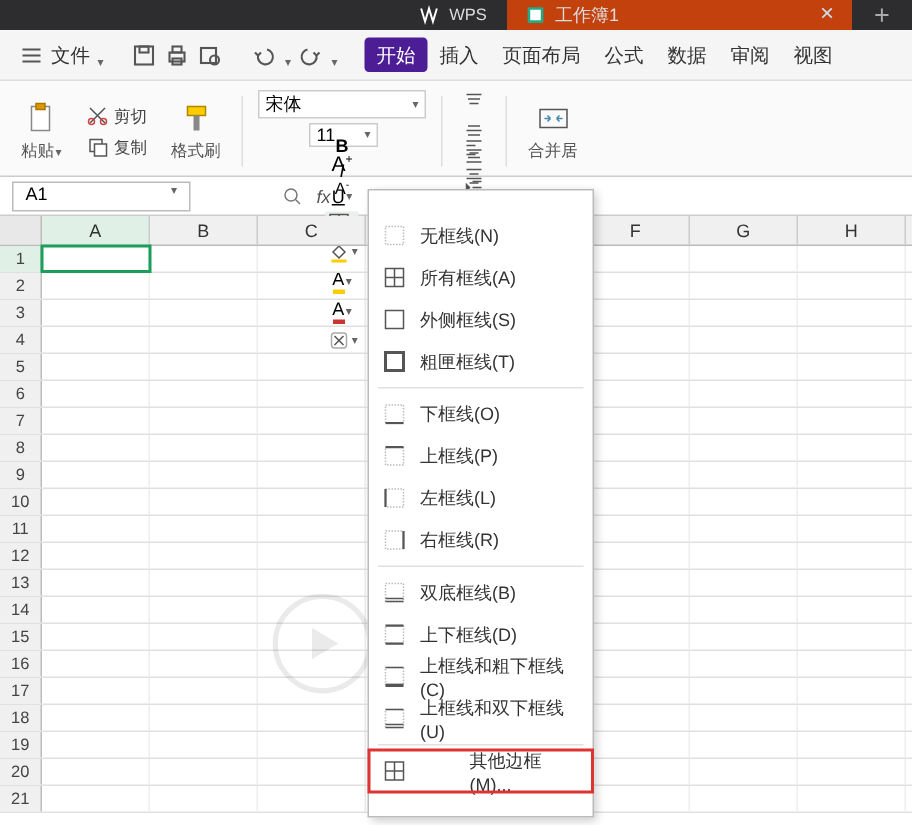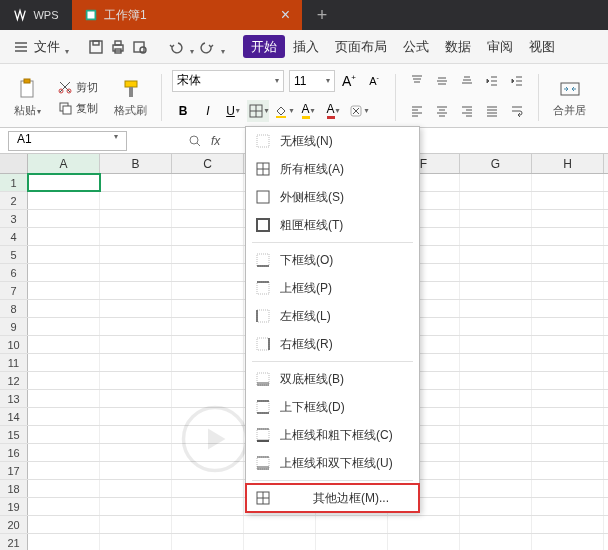--- a/index.html
+++ b/index.html
@@ -1,35 +1,35 @@
 <!DOCTYPE html>
 <html><head>
 <meta charset="utf-8">
 <style>
   * { box-sizing: border-box; margin: 0; padding: 0; }
   body { font-family: "Microsoft YaHei", sans-serif; font-size: 12px; background: #fff; width: 608px; height: 550px; overflow: hidden; position: relative; }
   
-  .title-bar { height: 30px; background: #2d2d30; display: flex; align-items: stretch; }
+  .title-bar { height: 20px; background: #2d2d30; display: flex; align-items: stretch; justify-content: flex-end; }
   .app-ind { width: 72px; display: flex; align-items: center; justify-content: center; color: #ddd; gap: 6px; font-size: 11px; }
   .tab { display: flex; align-items: center; padding: 0 12px; color: #ddd; gap: 6px; font-size: 12px; background: #c2410c; position: relative; min-width: 230px; }
   .tab .close { margin-left: auto; color: #cde; font-size: 16px; }
   .newtab { width: 40px; display: flex; align-items: center; justify-content: center; color: #aaa; font-size: 18px; }
   
   .menu-bar { height: 34px; background: #f5f5f5; border-bottom: 1px solid #ddd; display: flex; align-items: center; padding: 0 12px; gap: 4px; }
   .menu-bar .mgrp { display: flex; align-items: flex-end; gap: 4px; font-size: 13px; color: #333; }
   .menu-bar .msep { width: 10px; }
   .micon { width: 18px; height: 18px; fill: none; stroke: #555; stroke-width: 1.4; }
   .mtab { padding: 4px 8px; font-size: 13px; color: #333; border-radius: 3px; }
   .mtab.active { background: #4c1d95; color: #fff; }
   
   .ribbon { height: 64px; background: #fafafa; border-bottom: 1px solid #ccc; display: flex; align-items: stretch; padding: 4px 10px 0; gap: 8px; }
   .rgroup { display: flex; flex-direction: column; align-items: center; justify-content: center; gap: 2px; padding: 0 4px; }
   .rvline { width: 1px; background: #ddd; margin: 6px 2px; }
   .rlabel { font-size: 11px; color: #555; }
-  .rrow { display: flex; align-items: flex-start; gap: 3px; height: 26px; }
+  .rrow { display: flex; align-items: center; gap: 3px; height: 26px; flex-direction: column; }
   .rbtn { display: flex; align-items: center; gap: 3px; padding: 2px 4px; font-size: 11px; color: #444; border-radius: 2px; }
   .rbtn svg { width: 16px; height: 16px; }
   .ricon { width: 24px; height: 24px; }
   .tri { font-size: 8px; color: #666; margin-left: 1px; }
   .combo { border: 1px solid #ccc; background: #fff; height: 22px; display: flex; align-items: center; padding: 0 4px; font-size: 12px; }
   .combo.font { width: 112px; }
   .combo.size { width: 46px; margin-left: 2px; }
   .combo .tri { margin-left: auto; }
   .sqbtn { width: 22px; height: 22px; display: flex; align-items: center; justify-content: center; }
   .sqbtn svg { width: 16px; height: 16px; }
@@ -48,21 +48,21 @@
   .rows { }
   .row { display: flex; height: 18px; border-bottom: 1px solid #e0e0e0; }
   .row-h { width: 28px; border-right: 1px solid #bbb; background: #f0f0f0; display: flex; align-items: center; justify-content: center; font-size: 11px; color: #444; }
   .row-h.active { background: #e0f0e6; }
   .cell { width: 72px; border-right: 1px solid #eee; }
   .cell.sel { outline: 2px solid #1b9e5a; outline-offset: -1px; background: #fff; }
   
   .watermark { position: absolute; left: 180px; top: 250px; opacity: 0.08; z-index: 1; pointer-events: none; }
   .watermark svg { width: 70px; height: 70px; }
   
-  .dropdown { position: absolute; left: 245px; top: 126px; width: 175px; background: #fff; border: 1px solid #bbb; box-shadow: 2px 2px 6px rgba(0,0,0,0.2); z-index: 10; padding: 0 0; }
+  .dropdown { position: absolute; left: 245px; top: 126px; width: 151px; background: #fff; border: 1px solid #bbb; box-shadow: 2px 2px 6px rgba(0,0,0,0.2); z-index: 10; padding: 16px 0; }
   .dd-item { display: flex; align-items: center; height: 28px; padding: 0 10px; gap: 10px; font-size: 12px; color: #333; }
   .dd-item svg { width: 14px; height: 14px; flex-shrink: 0; }
   .dd-sep { height: 1px; background: #e0e0e0; margin: 3px 6px; }
   .dd-item.hl { outline: 2px solid #d33; outline-offset: -1px; gap: 43px; }
 </style>
 </head>
 <body>
 
 <div class="title-bar">
   <div class="app-ind">

